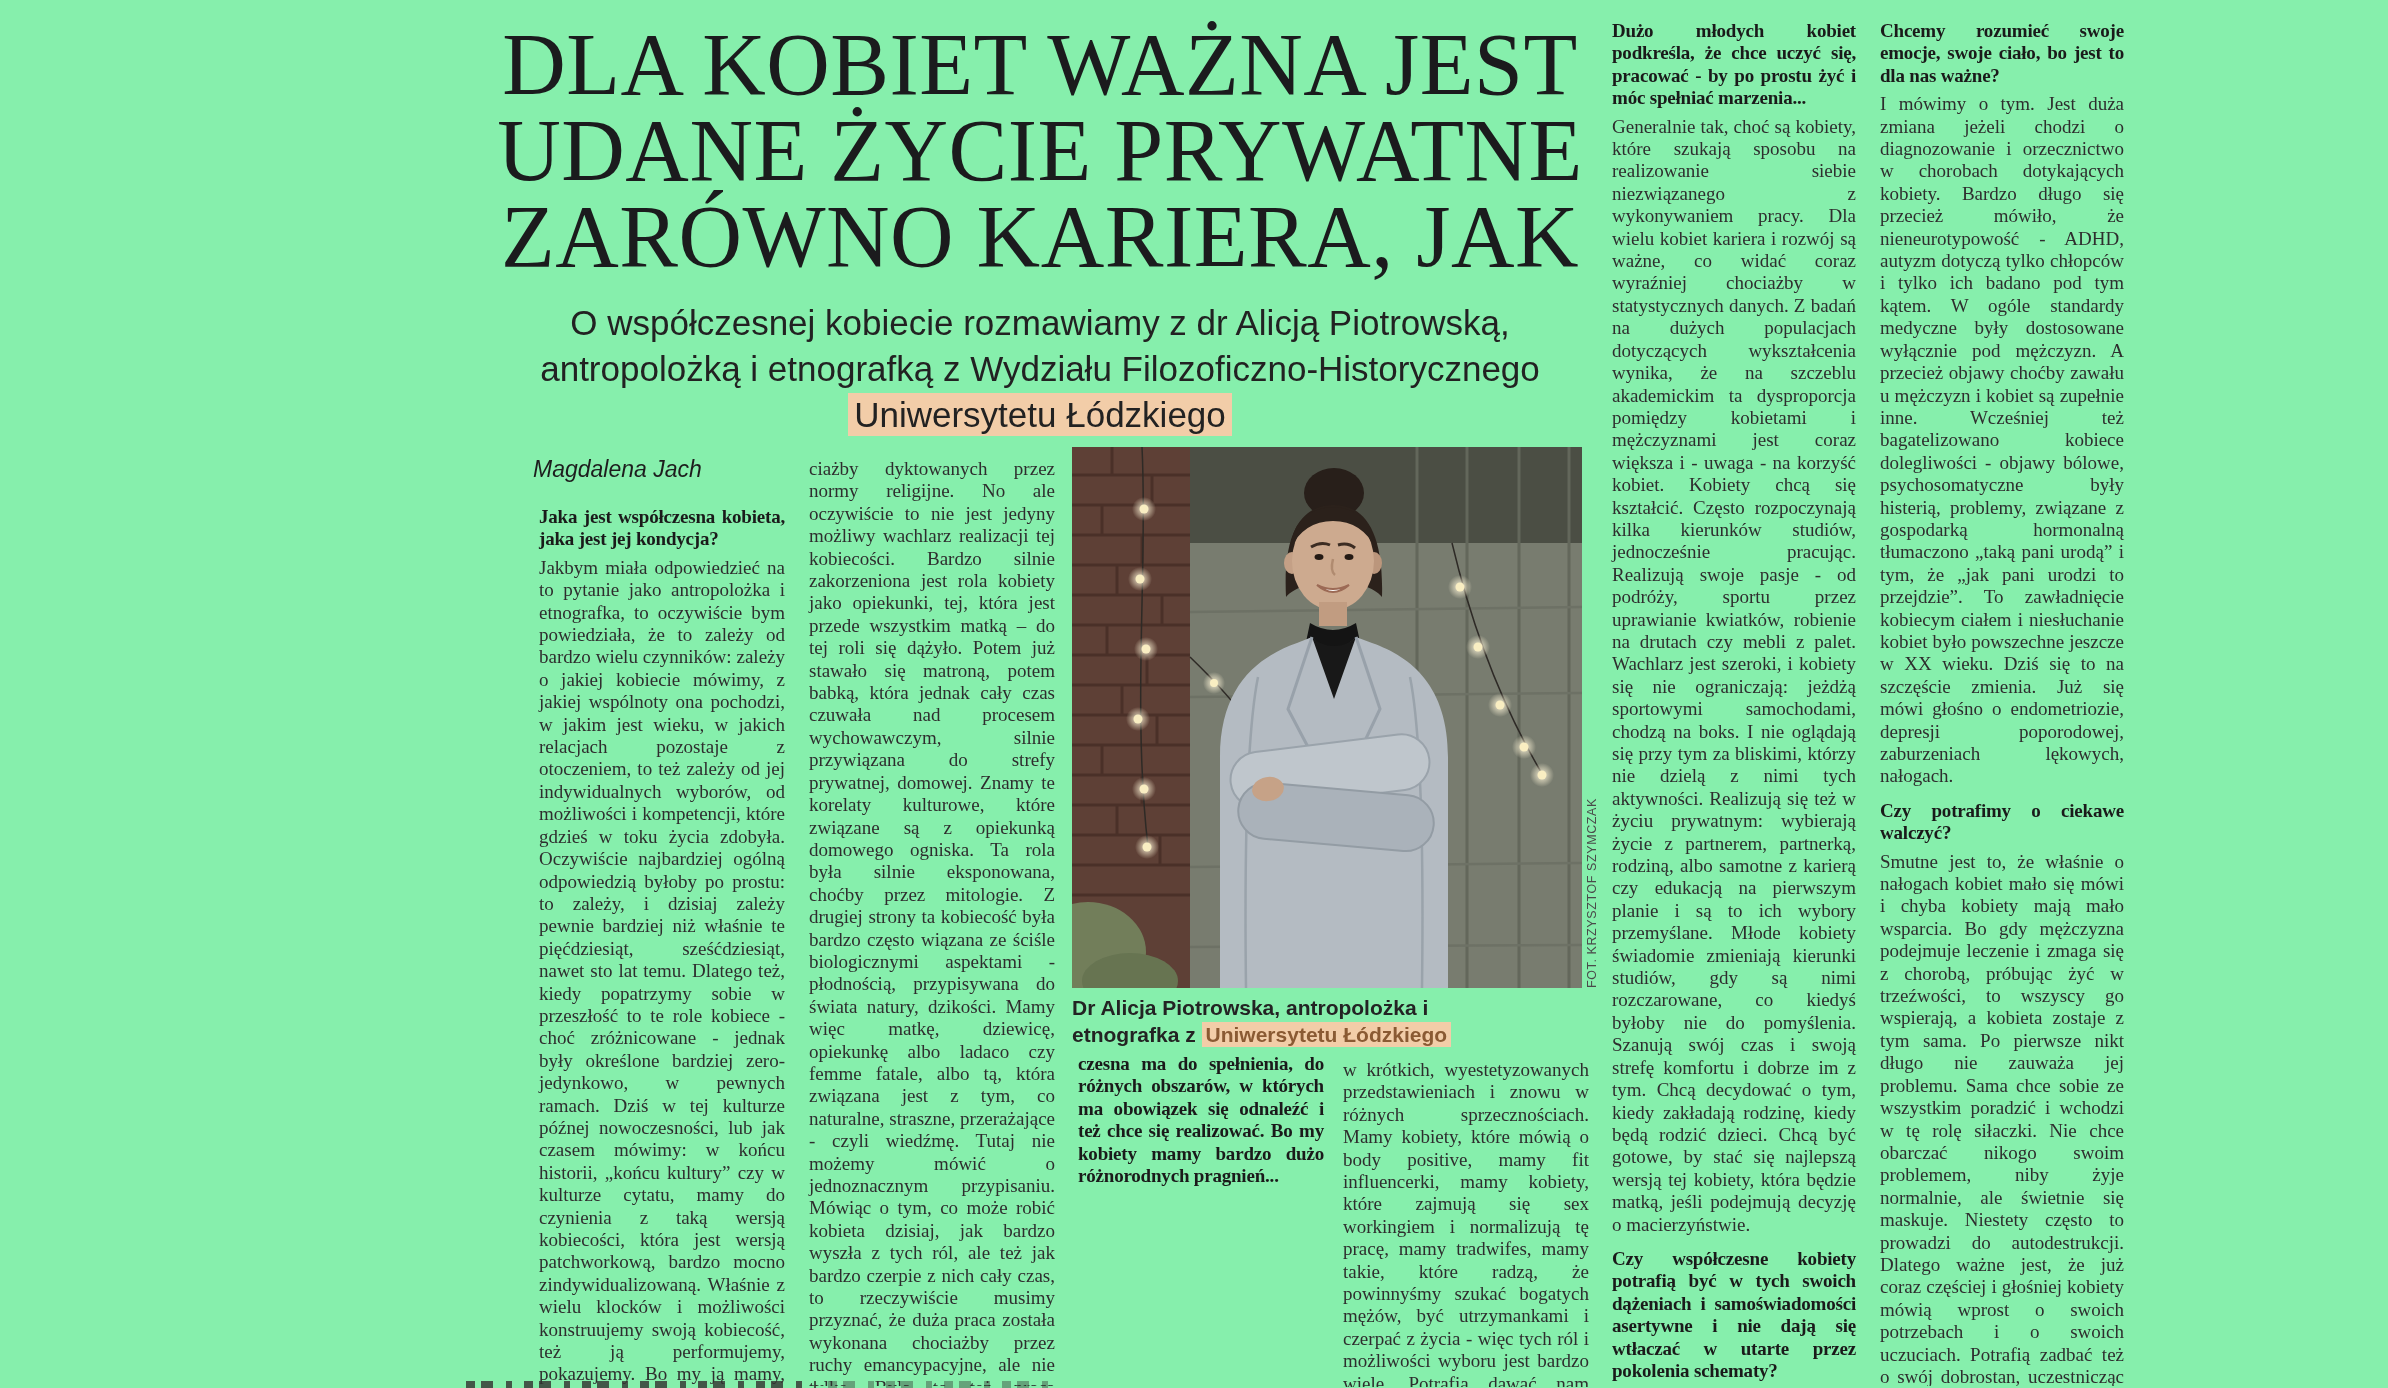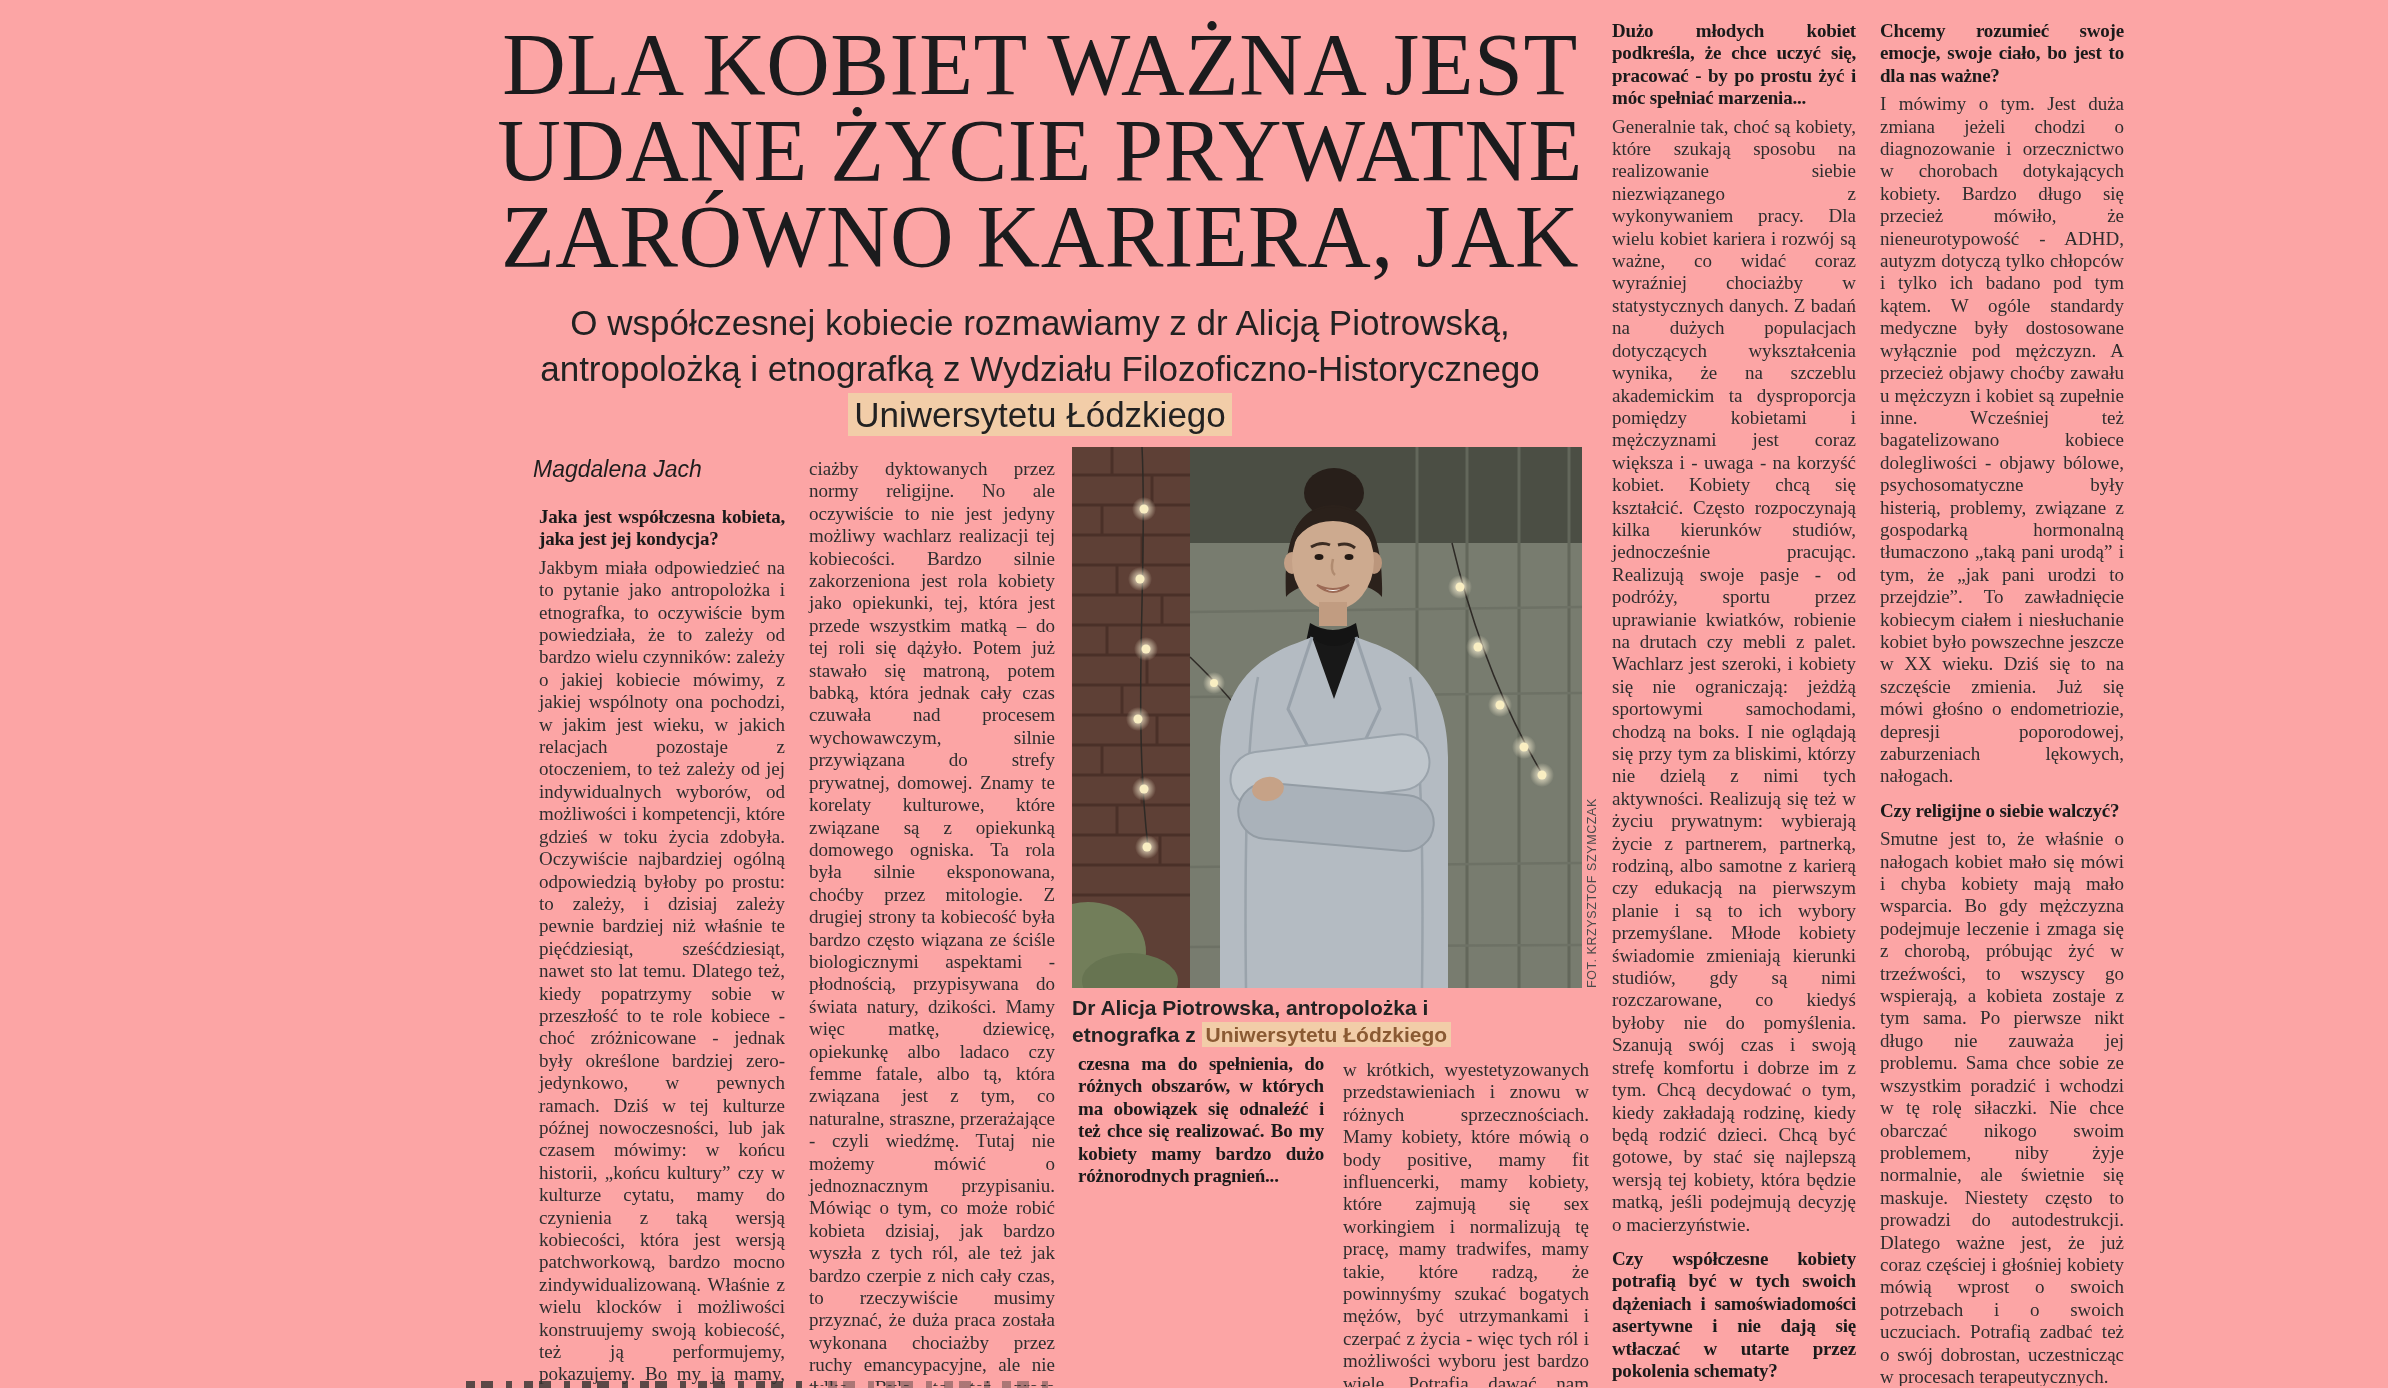--- a/index.html
+++ b/index.html
@@ -1,18 +1,18 @@
 <!DOCTYPE html>
 <html lang="pl" style="--highlight: #f2cda8; --caption-highlight-text: #8a5a33;"><head>
 <meta charset="utf-8">
 <style>
   html,body { margin:0; padding:0; background:#ffffff; }
   .page {
     position:relative; width:2388px; height:1388px;
-    background:#fca5a5; overflow:hidden;
+    background:#86efac; overflow:hidden;
     color:#2c2c2c;
   }
   
   .title {
     position:absolute; left:494px; top:22px; width:1092px;
     text-align:center;
     font-family:"Liberation Serif", serif;
     font-size:88px; line-height:86px; font-weight:400;
     color:#1b1b1d; letter-spacing:0.5px;
   }
@@ -116,21 +116,21 @@
     </div>
   <div class="col c4">
       <p class="question">Dużo młodych kobiet podkreśla, że chce uczyć się, pracować - by po prostu żyć i móc spełniać marzenia...</p>
       <p class="answer">Generalnie tak, choć są kobiety, które szukają sposobu na realizowanie siebie niezwiązanego z wykonywaniem pracy. Dla wielu kobiet kariera i rozwój są ważne, co widać coraz wyraźniej chociażby w statystycznych danych. Z badań na dużych populacjach dotyczących wykształcenia wynika, że na szczeblu akademickim ta dysproporcja pomiędzy kobietami i mężczyznami jest coraz większa i - uwaga - na korzyść kobiet. Kobiety chcą się kształcić. Często rozpoczynają kilka kierunków studiów, jednocześnie pracując. Realizują swoje pasje - od podróży, sportu przez uprawianie kwiatków, robienie na drutach czy mebli z palet. Wachlarz jest szeroki, i kobiety się nie ograniczają: jeżdżą sportowymi samochodami, chodzą na boks. I nie oglądają się przy tym za bliskimi, którzy nie dzielą z nimi tych aktywności. Realizują się też w życiu prywatnym: wybierają życie z partnerem, partnerką, rodziną, albo samotne z karierą czy edukacją na pierwszym planie i są to ich wybory przemyślane. Młode kobiety świadomie zmieniają kierunki studiów, gdy są nimi rozczarowane, co kiedyś byłoby nie do pomyślenia. Szanują swój czas i swoją strefę komfortu i dobrze im z tym. Chcą decydować o tym, kiedy zakładają rodzinę, kiedy będą rodzić dzieci. Chcą być gotowe, by stać się najlepszą wersją tej kobiety, która będzie matką, jeśli podejmują decyzję o macierzyństwie.</p>
       <p class="question">Czy współczesne kobiety potrafią być w tych swoich dążeniach i samoświadomości asertywne i nie dają się wtłaczać w utarte przez pokolenia schematy?</p>
       <p class="answer">Kobiety są samoświadome i wiedzą, że do wszystkiego mają prawo. Także do wyrażania swoich pragnień i emocji. To ciekawe w zderzeniu jeszcze z pokoleniem, które mówiło: dziewczynki muszą być</p>
     </div>
   <div class="col c5">
       <p class="question">Chcemy rozumieć swoje emocje, swoje ciało, bo jest to dla nas ważne?</p>
       <p class="answer">I mówimy o tym. Jest duża zmiana jeżeli chodzi o diagnozowanie i orzecznictwo w chorobach dotykających kobiety. Bardzo długo się przecież mówiło, że nieneurotypowość - ADHD, autyzm dotyczą tylko chłopców i tylko ich badano pod tym kątem. W ogóle standardy medyczne były dostosowane wyłącznie pod mężczyzn. A przecież objawy choćby zawału u mężczyzn i kobiet są zupełnie inne. Wcześniej też bagatelizowano kobiece dolegliwości - objawy bólowe, psychosomatyczne były histerią, problemy, związane z gospodarką hormonalną tłumaczono „taką pani urodą” i tym, że „jak pani urodzi to przejdzie”. To zawładnięcie kobiecym ciałem i niesłuchanie kobiet było powszechne jeszcze w XX wieku. Dziś się to na szczęście zmienia. Już się mówi głośno o endometriozie, depresji poporodowej, zaburzeniach lękowych, nałogach.</p>
-      <p class="question">Czy religijne o siebie walczyć?</p>
+      <p class="question">Czy potrafimy o ciekawe walczyć?</p>
       <p class="answer">Smutne jest to, że właśnie o nałogach kobiet mało się mówi i chyba kobiety mają mało wsparcia. Bo gdy mężczyzna podejmuje leczenie i zmaga się z chorobą, próbując żyć w trzeźwości, to wszyscy go wspierają, a kobieta zostaje z tym sama. Po pierwsze nikt długo nie zauważa jej problemu. Sama chce sobie ze wszystkim poradzić i wchodzi w tę rolę siłaczki. Nie chce obarczać nikogo swoim problemem, niby żyje normalnie, ale świetnie się maskuje. Niestety często to prowadzi do autodestrukcji. Dlatego ważne jest, że już coraz częściej i głośniej kobiety mówią wprost o swoich potrzebach i o swoich uczuciach. Potrafią zadbać też o swój dobrostan, uczestnicząc w procesach terapeutycznych.</p>
       <p class="question">Do czego je to prowadzi?</p>
       <p class="answer">Przede wszystkim do poczucia własnej wartości, oczekiwania i egzekwowania szacunku do własnych wyborów, prawa</p>
     </div>
 
   <div class="photo">
     <svg viewBox="0 0 510 541" preserveAspectRatio="none">
       <defs>
         <radialGradient id="glow">
           <stop offset="0" stop-color="#fff6d8" stop-opacity="0.95"></stop>

